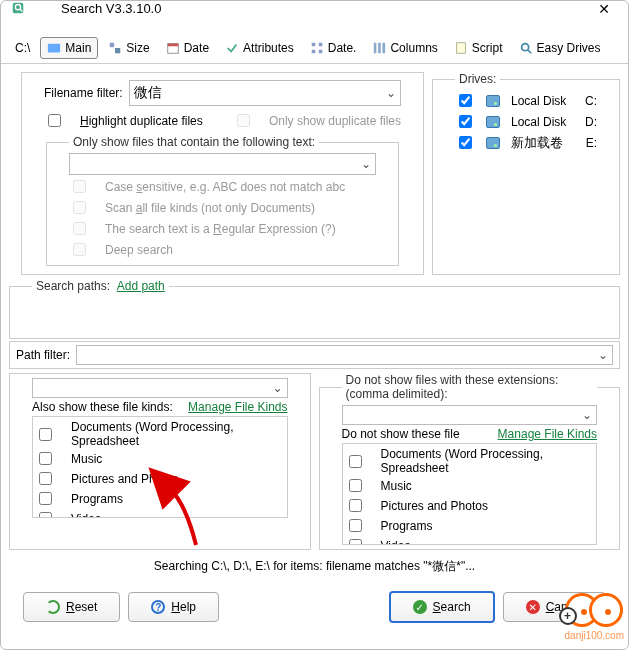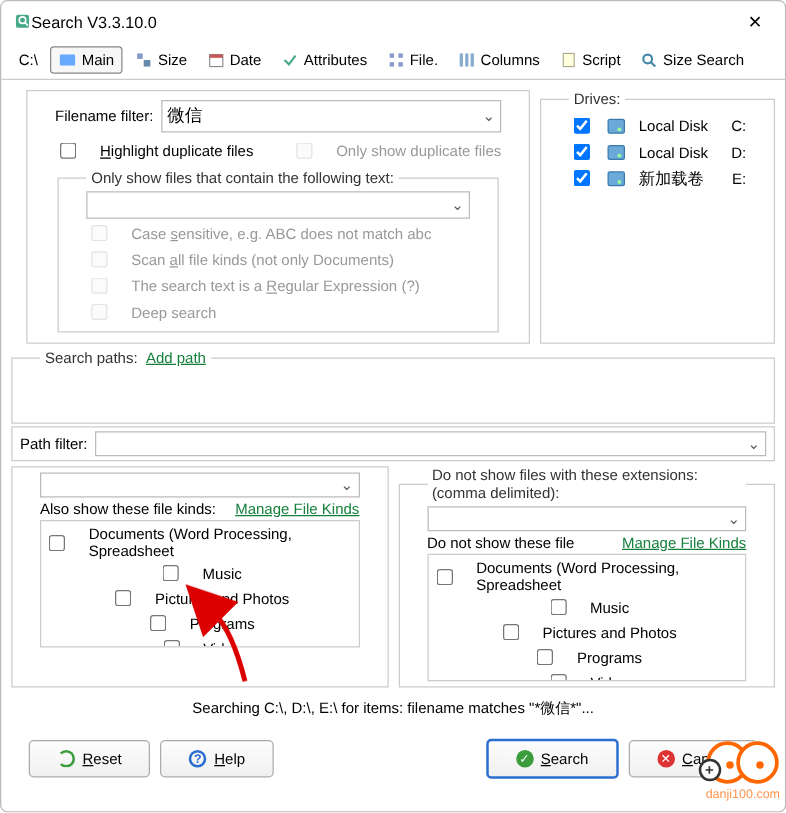--- a/index.html
+++ b/index.html
@@ -1,18 +1,18 @@
 <!DOCTYPE html>
 <html><head>
 <meta charset="utf-8">
 <style>
 * { box-sizing: border-box; font-family: 'Segoe UI', Tahoma, sans-serif; font-size: 12px; }
 body { margin: 0; background: #fff; }
 .window { width: 629px; height: 650px; border: 1px solid #bbb; border-radius: 6px; position: relative; overflow: hidden; }
-.titlebar { height: 32px; display: flex; align-items: center; padding: 0 10px; }
+.titlebar { height: 32px; display: flex; align-items: flex-start; padding: 0 10px; gap: 36px; }
 .titlebar .title { flex: 1; font-size: 13px; }
 .titlebar .close { font-size: 14px; padding: 0 8px; cursor: pointer; }
 .tabs { display: flex; align-items: center; gap: 4px; padding: 4px 8px; border-bottom: 1px solid #ccc; }
 .tab { display: flex; align-items: center; gap: 4px; padding: 3px 6px; cursor: pointer; }
 .tab.active { border: 1px solid #888; border-radius: 3px; background: #f7f7f7; }
 .tab-icon { width: 14px; height: 14px; display: inline-block; }
 .content { padding: 6px; }
 fieldset { border: 1px solid #ccc; margin: 2px; padding: 4px 22px; }
 legend { color: #333; padding: 0 4px; }
 .row { display: flex; align-items: center; gap: 6px; margin: 3px 0; }
@@ -28,21 +28,21 @@
 .top-area { display: flex; gap: 4px; }
 .left-col { flex: 1; }
 .drives { width: 188px; }
 .drive-item { display: flex; align-items: center; gap: 11px; padding: 1px 0; }
 .drive-icon { width: 14px; height: 12px; background: #6aa9d8; border: 1px solid #3a7ab0; border-radius: 2px; display: inline-block; position: relative; }
 .drive-icon::after { content: ''; position: absolute; bottom: 1px; right: 2px; width: 3px; height: 3px; background: #9f9; border-radius: 50%; }
 .drive-letter { margin-left: auto; }
 .two-col { display: flex; gap: 4px; }
 .two-col > fieldset { flex: 1; }
 .file-list { border: 1px solid #ccc; height: 102px; overflow-y: scroll; padding: 2px; margin-top: 2px; }
-.file-list .cb-row { margin: 1px 0; justify-content: center; }
+.file-list .cb-row { margin: 1px 0; }
 .status { text-align: center; padding: 6px; }
 .buttons { display: flex; gap: 8px; padding: 10px 16px; align-items: center;}
 .btn { display: flex; align-items: flex-start; justify-content: center; gap: 6px; padding: 7px 22px; border: 1px solid #aaa; border-radius: 4px; background: linear-gradient(#fdfdfd,#f0f0f0); cursor: pointer; font-size: 13px; }
 .btn.primary { border: 2px solid #2a6ecf; }
 .icon-reset { width: 14px; height: 14px; border: 2px solid #3a9c3a; border-radius: 50%; border-left-color: transparent; display: inline-block; }
 .icon-help { width: 14px; height: 14px; border: 2px solid #2a6ecf; border-radius: 50%; display: inline-flex; align-items: center; justify-content: center; color: #2a6ecf; font-size: 10px; font-weight: bold; }
 .icon-ok { width: 14px; height: 14px; background: #3a9c3a; border-radius: 50%; display: inline-flex; align-items: center; justify-content: center; color: #fff; font-size: 10px; }
 .icon-x { width: 14px; height: 14px; background: #d33; border-radius: 50%; display: inline-flex; align-items: center; justify-content: center; color: #fff; font-size: 10px; }
 .kinds-head { display: flex; justify-content: space-between; align-items: center; margin-top: 2px; }
 .u { text-decoration: underline; }
@@ -97,42 +97,42 @@
         </svg>
       <span>Attributes</span>
     </div>
     <div class="tab">
       <svg class="tab-icon" viewBox="0 0 16 16">
           <rect x="2" y="2" width="4" height="4" fill="#89c"></rect>
           <rect x="10" y="2" width="4" height="4" fill="#89c"></rect>
           <rect x="2" y="10" width="4" height="4" fill="#89c"></rect>
           <rect x="10" y="10" width="4" height="4" fill="#89c"></rect>
         </svg>
-      <span>File.</span>
+      <span>Date.</span>
     </div>
     <div class="tab">
       <svg class="tab-icon" viewBox="0 0 16 16">
           <rect x="2" y="2" width="3" height="12" fill="#8ac"></rect>
           <rect x="7" y="2" width="3" height="12" fill="#8ac"></rect>
           <rect x="12" y="2" width="3" height="12" fill="#8ac"></rect>
         </svg>
       <span>Columns</span>
     </div>
     <div class="tab">
       <svg class="tab-icon" viewBox="0 0 16 16">
           <rect x="3" y="2" width="10" height="12" fill="#ffd" stroke="#aa8"></rect>
         </svg>
       <span>Script</span>
     </div>
     <div class="tab">
       <svg class="tab-icon" viewBox="0 0 16 16">
           <circle cx="7" cy="7" r="4" fill="none" stroke="#48a" stroke-width="2"></circle>
           <line x1="10" y1="10" x2="14" y2="14" stroke="#48a" stroke-width="2"></line>
         </svg>
-      <span>Size Search</span>
+      <span>Easy Drives</span>
     </div>
   </div>
 
   <div class="content">
     <div class="top-area">
       <div class="left-col">
         <fieldset style="padding-bottom:6px;margin-left:14px;">
           <div class="row">
             <label>Filename filter:</label>
             <div class="combo" style="flex:1;">

